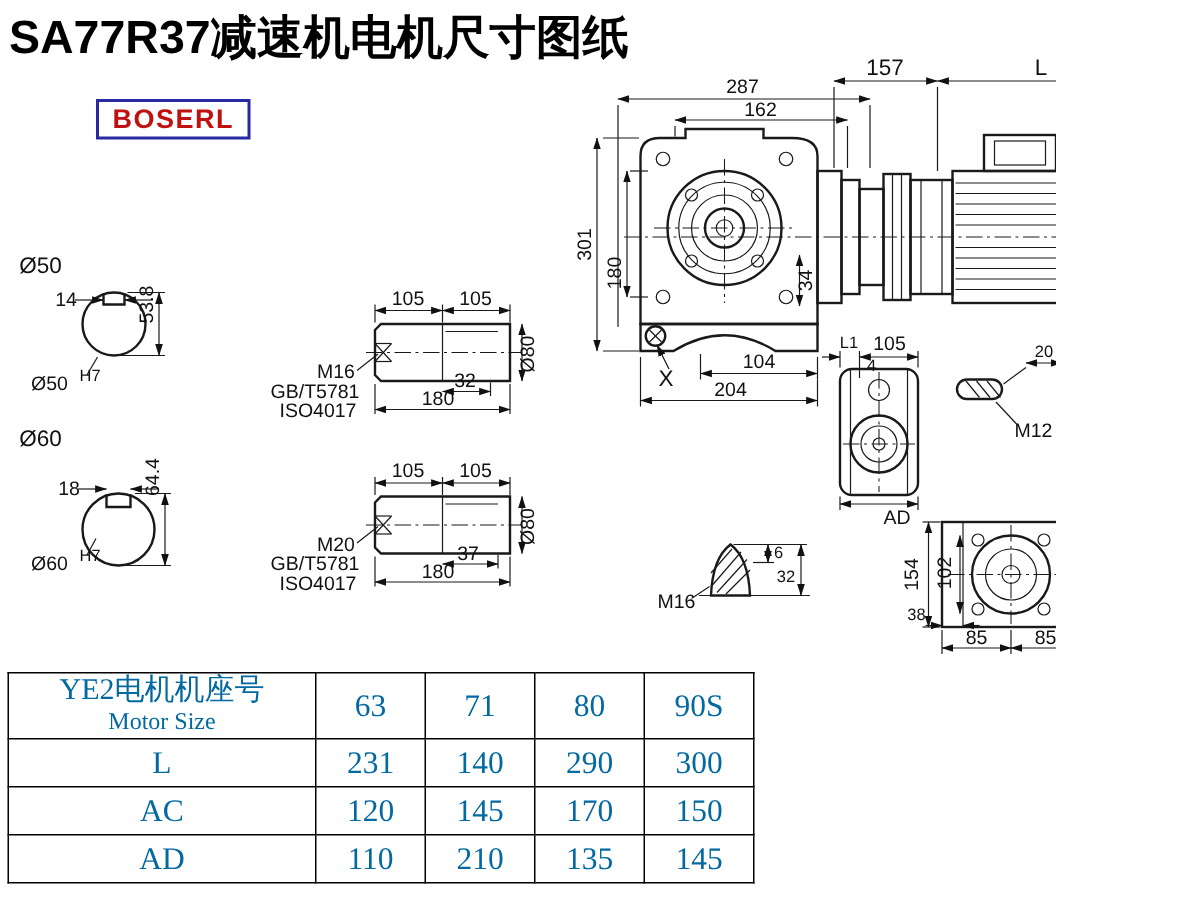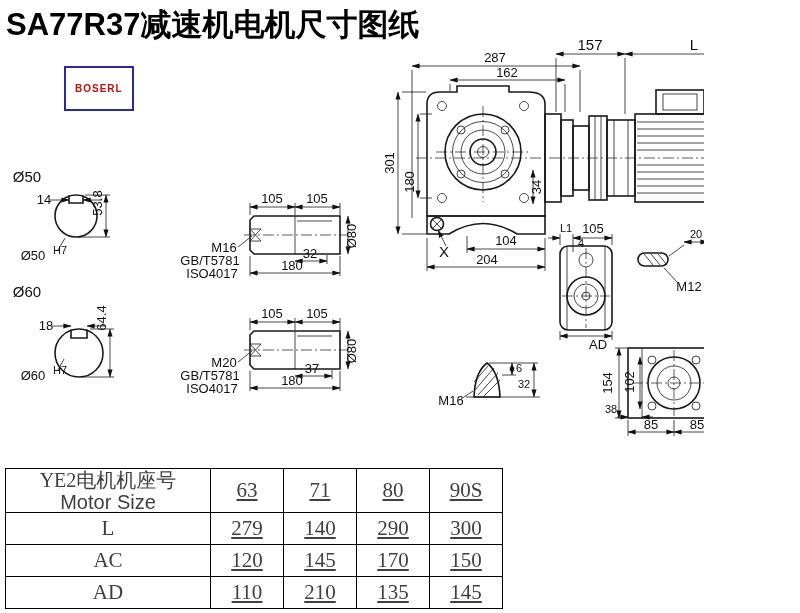--- a/index.html
+++ b/index.html
@@ -2,38 +2,38 @@
 <html><head>
 <meta charset="utf-8">
 <style>
   * { margin:0; padding:0; box-sizing:border-box; }
   html,body { background:#ffffff; }
   body { width:800px; height:613px; font-family:"Liberation Sans",sans-serif; }
   .sheet { position:relative; width:704px; height:613px; background:#fff; overflow:hidden; }
   .title { position:absolute; left:6px; top:4px; font-size:31px; font-weight:bold; color:#000;
            font-family:"Liberation Sans",sans-serif; white-space:nowrap; }
   .logo { position:absolute; left:64px; top:66px; border:2px solid #2a2aa0; color:#c01010;
-          font-weight:bold; font-size:10px; padding:15px 9px; letter-spacing:1px; background:#fff; }
+          font-weight:bold; font-size:18px; padding:1px 9px; letter-spacing:1px; background:#fff; }
   svg.drawing { position:absolute; left:0; top:0; }
   .thick { fill:none; stroke:#1a1a1a; stroke-width:1.6; }
   .thin  { fill:none; stroke:#1a1a1a; stroke-width:0.8; }
   .dim   { fill:none; stroke:#1a1a1a; stroke-width:0.8; }
   .cl    { fill:none; stroke:#1a1a1a; stroke-width:0.7; stroke-dasharray:11 3 2 3; }
   svg text { fill:#111; font-family:"Liberation Sans",sans-serif; font-size:13px; text-anchor:middle; }
   svg text.big { font-size:15px; }
   svg text.small { font-size:11px; }
-  table.size-table { position:absolute; left:5px; top:468px; border-collapse:collapse; table-layout:fixed;
-                     font-family:"Liberation Serif",serif; color:#404040;padding-left:39px; }
+  table.size-table { position:absolute; left:5px; top:448px; border-collapse:collapse; table-layout:fixed;
+                     font-family:"Liberation Serif",serif; color:#0369a1;padding-left:39px; }
   .size-table td { border:1.6px solid #000; text-align:center; vertical-align:middle; font-size:21px; padding:0; }
   .size-table .c0 { width:205px; }
-  .size-table .cn { width:73px;text-decoration:underline; }
+  .size-table .cn { width:73px; }
   .size-table tr.hdr td { height:44px; }
   .size-table tr.row td { height:32px; }
   .hdr-cn { font-size:20px; line-height:23px; }
-  .hdr-en { font-size:20px; line-height:20px; font-family:Liberation Sans, sans-serif; }
+  .hdr-en { font-size:16px; line-height:20px; font-family:Liberation Serif, serif; }
 </style>
 </head>
 <body>
 
 <div class="sheet">
 
   <div class="title">SA77R37减速机电机尺寸图纸</div>
   <div class="logo">BOSERL</div>
 
   <svg class="drawing" width="800" height="460" viewBox="0 0 800 460">
@@ -345,21 +345,21 @@
           <div class="hdr-cn">YE2电机机座号</div>
           <div class="hdr-en">Motor Size</div>
         </td>
         <td class="cn">63</td>
         <td class="cn">71</td>
         <td class="cn">80</td>
         <td class="cn">90S</td>
       </tr>
       <tr class="row">
         <td class="c0">L</td>
-        <td class="cn">279</td>
+        <td class="cn">231</td>
         <td class="cn">140</td>
         <td class="cn">290</td>
         <td class="cn">300</td>
       </tr>
       <tr class="row">
         <td class="c0">AC</td>
         <td class="cn">120</td>
         <td class="cn">145</td>
         <td class="cn">170</td>
         <td class="cn">150</td>

